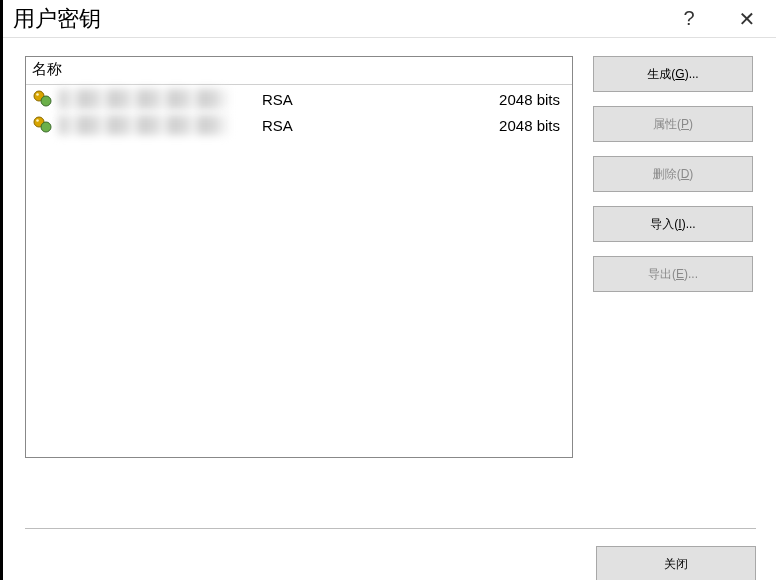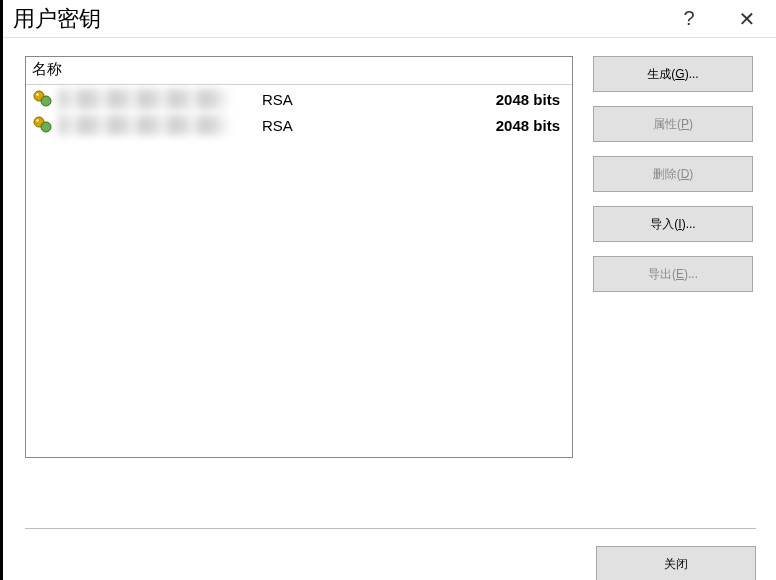--- a/index.html
+++ b/index.html
@@ -40,21 +40,21 @@
   .col-name { width: 230px; }
   .col-type { width: 165px; }
   .col-len  { flex: 1; text-align: right; padding-right: 12px !important; }
 
   .list-body .row {
     display: flex; height: 26px; align-items: center; padding-top: 2px;
   }
   .row .cell { padding: 0 6px; }
   .row .cell-name { width: 230px; display: flex; align-items: center; gap: 4px; }
   .row .cell-type { width: 165px; }
-  .row .cell-len  { flex: 1; text-align: right; padding-right: 12px; font-weight: bold; }
+  .row .cell-len  { flex: 1; text-align: right; padding-right: 12px; }
 
   .key-icon { width: 22px; height: 18px; display: inline-block; position: relative; }
   .key-icon svg { width: 22px; height: 18px; }
 
   .blur-name {
     width: 170px; height: 20px; filter: blur(4px);
     background: repeating-linear-gradient(90deg,#d8d8d8 0 10px,#efefef 10px 20px,#d0d0d0 20px 30px);
     border-radius: 2px;
   }
 

